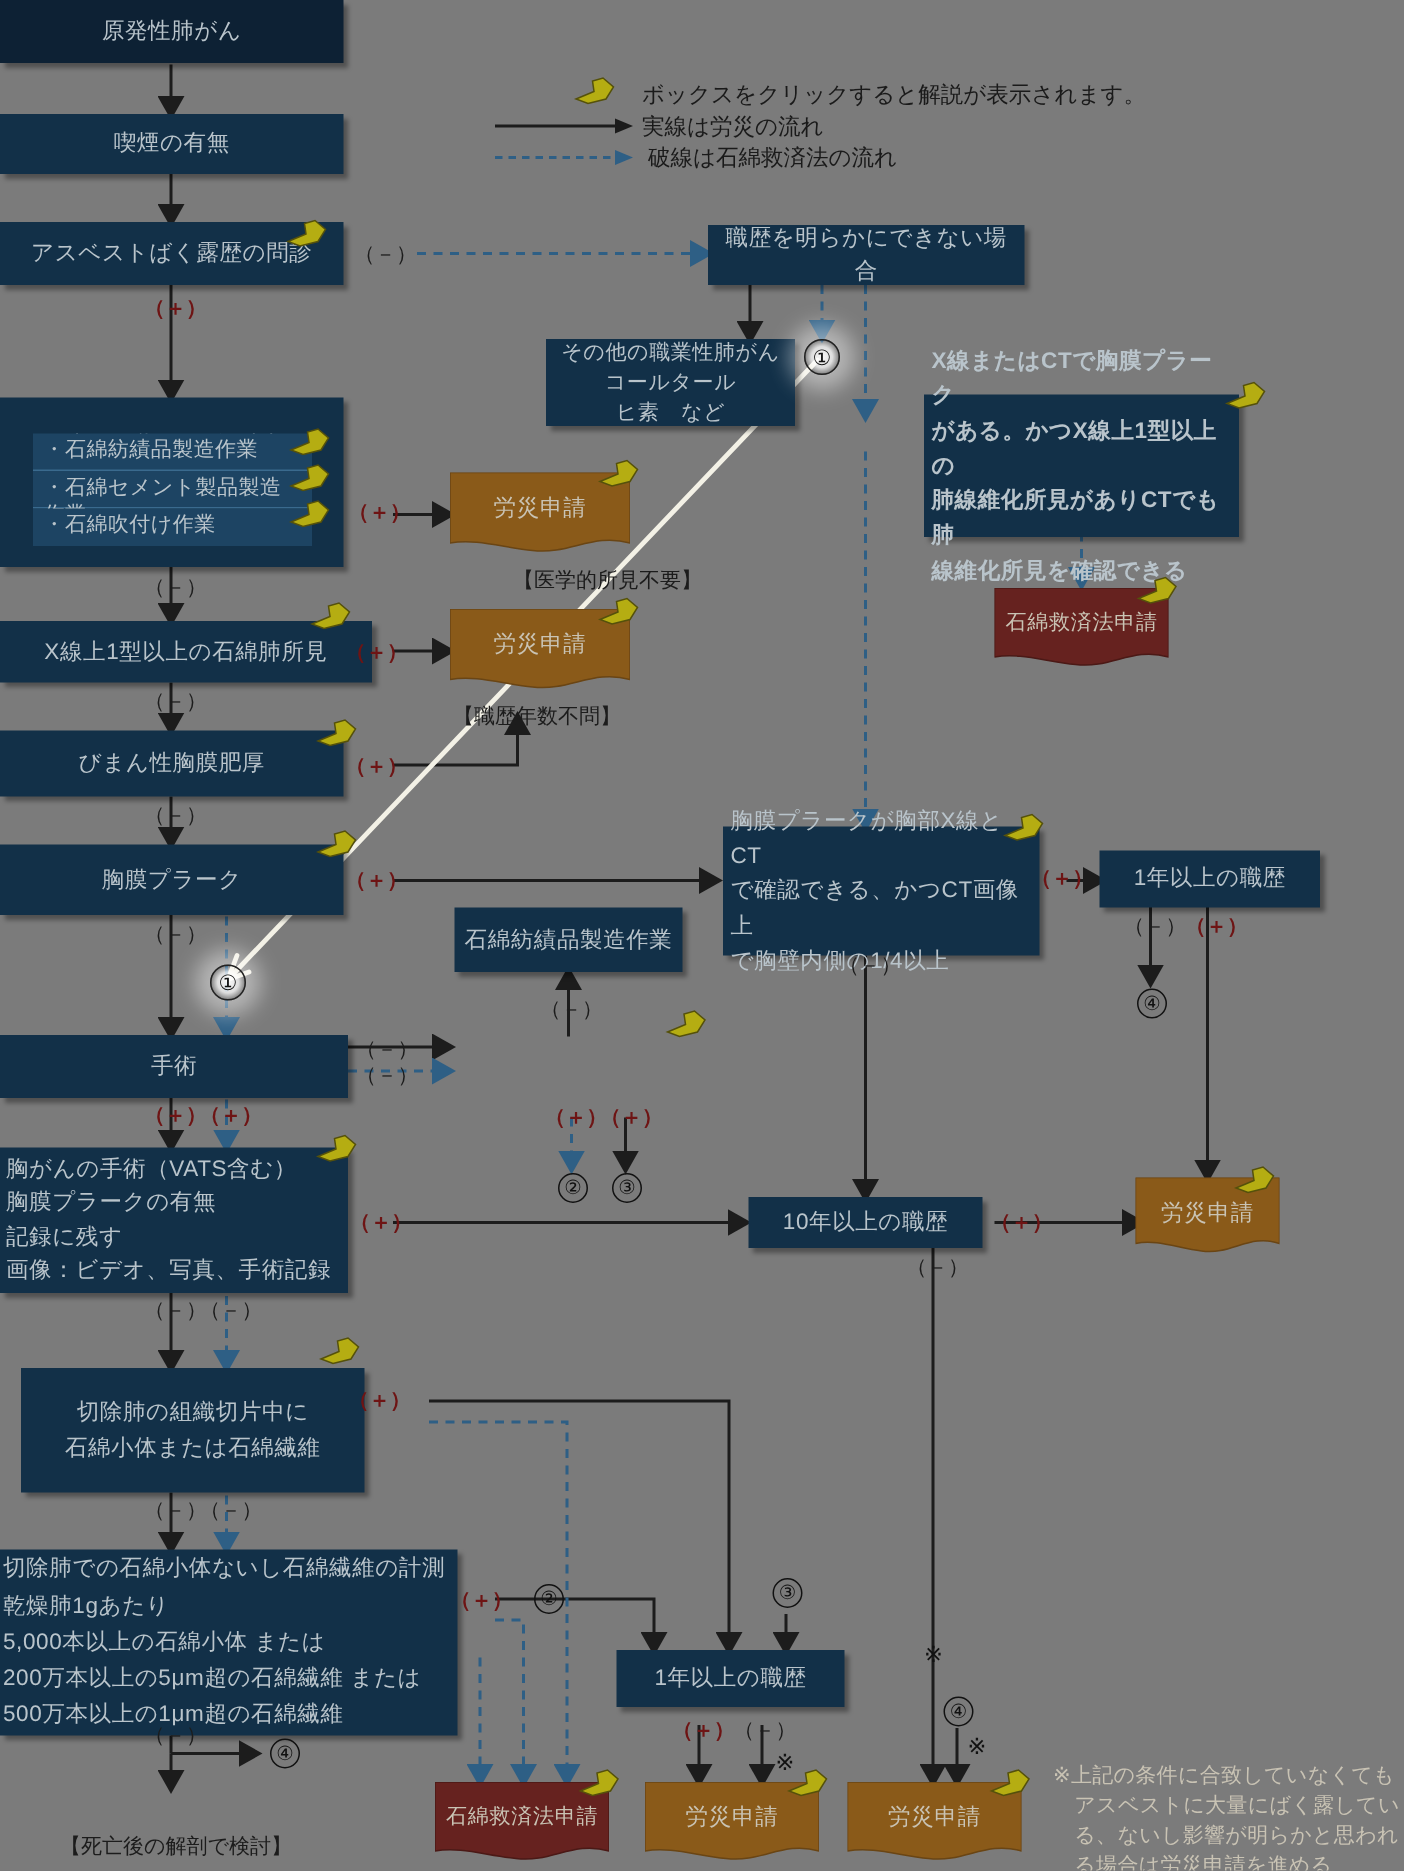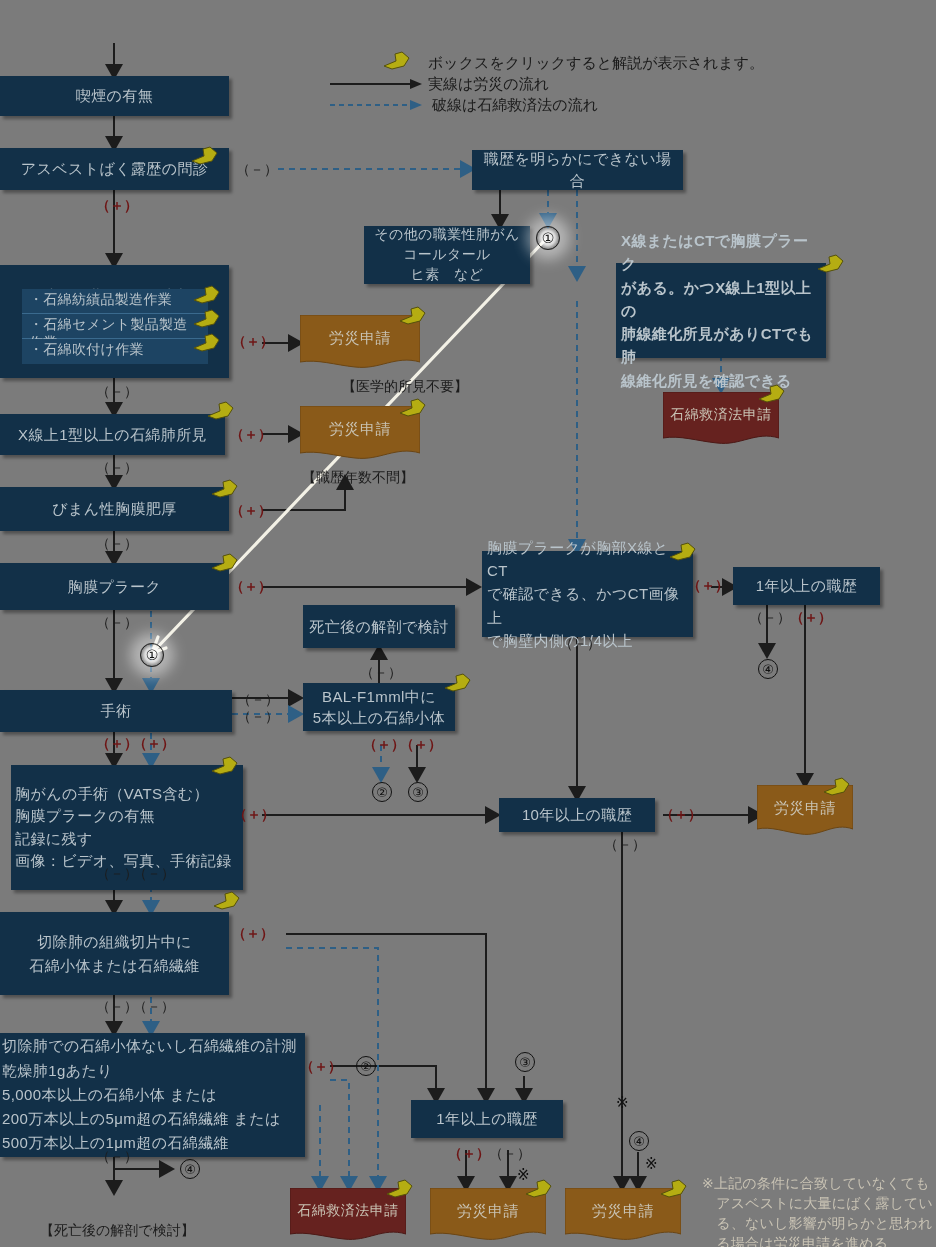--- a/index.html
+++ b/index.html
@@ -199,20 +199,23 @@
   </svg>
   <div class="cursor" style="left:382px;top:50px;">
     <svg width="30" height="22" viewBox="0 0 30 22">
         <path d="M2,16 L14,11 L13,4 L20,2 L27,8 L22,16 L10,19 Z" fill="#b5ad12" stroke="#55510b" stroke-width="1"></path>
       </svg>
   </div>
   <div class="legendtext" style="left:428px;top:54px;">ボックスをクリックすると解説が表示されます。</div>
   <div class="legendtext" style="left:428px;top:75px;">実線は労災の流れ</div>
   <div class="legendtext" style="left:432px;top:96px;">破線は石綿救済法の流れ</div>
 
+  <div class="box dark" style="left:0;top:0;width:229px;height:42px;">
+    <span class="inner">原発性肺がん</span>
+  </div>
 
   <div class="box" style="left:0;top:148px;width:229px;height:42px;">
     <span class="inner">アスベストばく露歴の問診</span>
   </div>
 
   <div class="box" style="left:0;top:76px;width:229px;height:40px;">
     <span class="inner">喫煙の有無</span>
   </div>
   <div class="cursor" style="left:190px;top:145px;">
     <svg width="30" height="22" viewBox="0 0 30 22">
@@ -245,21 +248,21 @@
       </svg>
   </div>
   <div class="cursor" style="left:192px;top:332px;">
     <svg width="30" height="22" viewBox="0 0 30 22">
         <path d="M2,16 L14,11 L13,4 L20,2 L27,8 L22,16 L10,19 Z" fill="#b5ad12" stroke="#55510b" stroke-width="1"></path>
       </svg>
   </div>
   <div class="lbl plus" style="left:232px;top:333px;">（＋）</div>
   <div class="lbl" style="left:96px;top:383px;">（－）</div>
 
-  <div class="box" style="left:0;top:414px;width:225px;height:41px;">
+  <div class="box" style="left:0;top:414px;width:248px;height:41px;">
     <span class="inner">X線上1型以上の石綿肺所見</span>
   </div>
   <div class="cursor" style="left:206px;top:400px;">
     <svg width="30" height="22" viewBox="0 0 30 22">
         <path d="M2,16 L14,11 L13,4 L20,2 L27,8 L22,16 L10,19 Z" fill="#b5ad12" stroke="#55510b" stroke-width="1"></path>
       </svg>
   </div>
   <div class="lbl plus" style="left:230px;top:426px;">（＋）</div>
   <div class="lbl" style="left:96px;top:459px;">（－）</div>
 
@@ -288,36 +291,36 @@
   <div class="glowcirc" style="left:140px;top:643px;">①</div>
 
   <div class="box" style="left:0;top:690px;width:232px;height:42px;">
     <span class="inner">手術</span>
   </div>
   <div class="lbl" style="left:237px;top:691px;">（－）</div>
   <div class="lbl" style="left:237px;top:708px;">（－）</div>
   <div class="lbl plus" style="left:96px;top:735px;">（＋）</div>
   <div class="lbl plus" style="left:133px;top:735px;">（＋）</div>
 
-  <div class="box left" style="left:0;top:765px;width:232px;height:125px;align-items:center;margin-left:11px;">
+  <div class="box left" style="left:0;top:765px;width:232px;height:97px;align-items:center;">
     <span class="inner" style="white-space:pre-line;line-height:1.5;font-size:15px;padding-left:4px;">胸がんの手術（VATS含む）
  胸膜プラークの有無
   記録に残す
   画像：ビデオ、写真、手術記録</span>
   </div>
   <div class="cursor" style="left:210px;top:755px;">
     <svg width="30" height="22" viewBox="0 0 30 22">
         <path d="M2,16 L14,11 L13,4 L20,2 L27,8 L22,16 L10,19 Z" fill="#b5ad12" stroke="#55510b" stroke-width="1"></path>
       </svg>
   </div>
   <div class="lbl plus" style="left:233px;top:806px;">（＋）</div>
   <div class="lbl" style="left:96px;top:865px;">（－）</div>
   <div class="lbl" style="left:133px;top:865px;">（－）</div>
 
-  <div class="box" style="left:0;top:912px;width:229px;height:83px;">
+  <div class="box" style="left:14px;top:912px;width:229px;height:83px;">
     <span class="inner" style="white-space:pre-line;line-height:1.55;">切除肺の組織切片中に
 石綿小体または石綿繊維</span>
   </div>
   <div class="cursor" style="left:212px;top:890px;">
     <svg width="30" height="22" viewBox="0 0 30 22">
         <path d="M2,16 L14,11 L13,4 L20,2 L27,8 L22,16 L10,19 Z" fill="#b5ad12" stroke="#55510b" stroke-width="1"></path>
       </svg>
   </div>
   <div class="lbl plus" style="left:232px;top:925px;">（＋）</div>
   <div class="lbl" style="left:96px;top:998px;">（－）</div>
@@ -361,28 +364,24 @@
   </div>
   <div class="lbl caption" style="left:302px;top:469px;">【職歴年数不問】</div>
 
   <div class="box" style="left:364px;top:226px;width:166px;height:58px;">
     <span class="inner" style="white-space:pre-line;line-height:1.42;font-size:14px;">その他の職業性肺がん
  コールタール
  ヒ素　など</span>
   </div>
 
   <div class="box" style="left:303px;top:605px;width:152px;height:43px;">
-    <span class="inner">死亡後の解剖で検討</span>
+    <span class="inner">石綿紡績品製造作業</span>
   </div>
   <div class="lbl" style="left:360px;top:664px;">（－）</div>
 
-  <div class="box" style="left:303px;top:683px;width:152px;height:48px;">
-    <span class="inner" style="white-space:pre-line;line-height:1.42;">BAL-F1mml中に
-5本以上の石綿小体</span>
-  </div>
   <div class="cursor" style="left:443px;top:672px;">
     <svg width="30" height="22" viewBox="0 0 30 22">
         <path d="M2,16 L14,11 L13,4 L20,2 L27,8 L22,16 L10,19 Z" fill="#b5ad12" stroke="#55510b" stroke-width="1"></path>
       </svg>
   </div>
   <div class="lbl plus" style="left:363px;top:736px;">（＋）</div>
   <div class="lbl plus" style="left:400px;top:736px;">（＋）</div>
   <div class="circ" style="left:372px;top:782px;">②</div>
   <div class="circ" style="left:408px;top:782px;">③</div>
 

